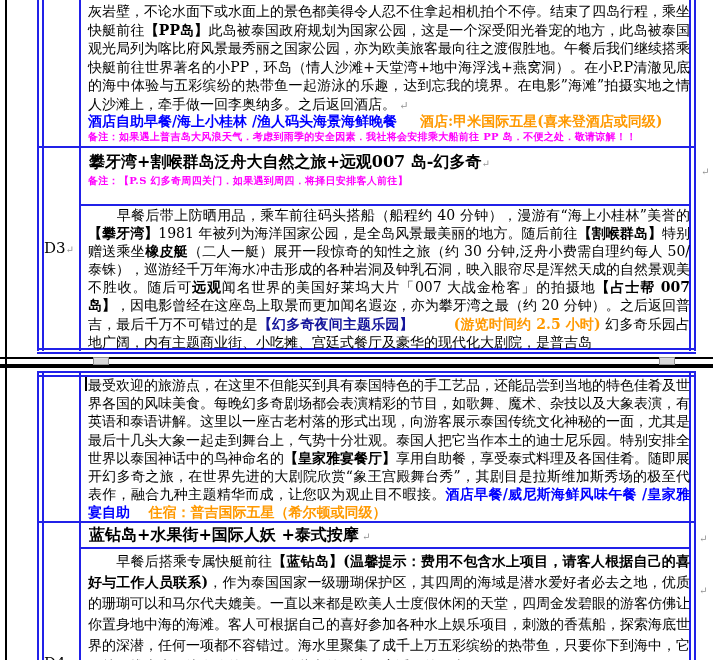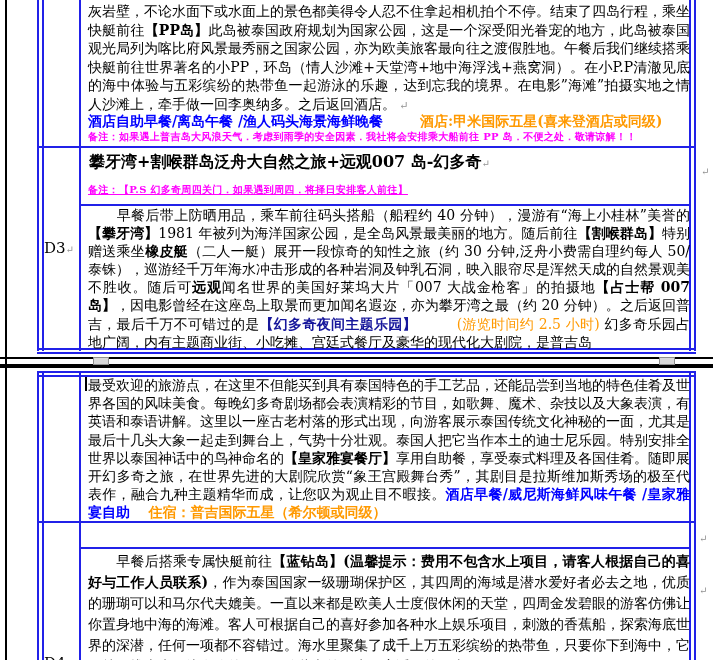--- a/index.html
+++ b/index.html
@@ -11,21 +11,21 @@
   .vline,.hline{position:absolute;background:var(--border-blue);}
   .blackline{position:absolute;background:#000;}
   .para{
     position:absolute;left:88px;width:602px;
     font-size:14px;text-align:justify;word-break:break-all;
     color:#000;
   }
   .seg-n{font-weight:normal;}
   .seg-b{font-weight:bold;}
   .seg-navy{font-weight:bold;color:var(--navy);}
-  .seg-ob{font-weight:normal;color:var(--orange);margin-left:40px;}
+  .seg-ob{font-weight:bold;color:var(--orange);margin-left:40px;}
   .seg-meal{font-weight:bold;color:var(--meal-blue);}
   .seg-lodg{font-weight:bold;color:var(--orange);}
   .seg-mark{color:#909090;font-size:11px;font-weight:normal;}
   .note{
     position:absolute;left:88px;font-size:10px;font-weight:bold;
     color:var(--magenta);white-space:nowrap;letter-spacing:0.3px;
   }
   .day-label{position:absolute;left:44px;font-size:15px;color:#000;}
   .day-label .pmark{color:#909090;font-size:10px;}
   .row-title{
@@ -48,51 +48,54 @@
   <div class="vline" style="left:42px;top:0;width:2px;height:351px;"></div>
   <div class="vline" style="left:689px;top:0;width:2px;height:351px;"></div>
   <div class="vline" style="left:694px;top:0;width:2px;height:351px;"></div>
   <div class="vline" style="left:79px;top:0;width:2px;height:351px;"></div>
   <div class="hline" style="left:37px;top:146px;width:659px;height:2px;"></div>
   <div class="hline" style="left:79px;top:204px;width:612px;height:2px;"></div>
   <div class="hline" style="left:37px;top:348px;width:659px;height:2px;"></div>
   <div class="hline" style="left:37px;top:352px;width:659px;height:2px;"></div>
 
   <div class="para" style="top:2px;line-height:18.6px;"><span class="seg-n">灰岩壁，不论水面下或水面上的景色都美得令人忍不住拿起相机拍个不停。结束了四岛行程，乘坐快艇前往</span><span class="seg-b">【PP岛】</span><span class="seg-n">此岛被泰国政府规划为国家公园，这是一个深受阳光眷宠的地方，此岛被泰国观光局列为喀比府风景最秀丽之国家公园，亦为欧美旅客最向往之渡假胜地。午餐后我们继续搭乘快艇前往世界著名的小PP，环岛（情人沙滩+天堂湾+地中海浮浅+燕窝洞）。在小P.P清澈见底的海中体验与五彩缤纷的热带鱼一起游泳的乐趣，达到忘我的境界。在电影”海滩”拍摄实地之情人沙滩上，牵手做一回李奥纳多。之后返回酒店。</span><span class="seg-mark"> ↵</span></div>
-  <div class="mealline" style="left:88px;top:113px;color:var(--meal-blue);">酒店自助早餐/离岛午餐 /渔人码头海景海鲜晚餐</div>
+  <div class="mealline" style="left:88px;top:113px;color:var(--meal-blue);">酒店自助早餐/海上小桂林 /渔人码头海景海鲜晚餐</div>
   <div class="mealline" style="left:420px;top:113px;color:var(--orange);">酒店:甲米国际五星(喜来登酒店或同级)</div>
   <div class="note" style="top:130px;">备注：如果遇上普吉岛大风浪天气．考虑到雨季的安全因素．我社将会安排乘大船前往 PP 岛．不便之处．敬请谅解！！</div>
 
   <div class="day-label" style="top:239px;">
     <span>D3</span><span class="pmark">↵</span>
   </div>
   <div class="row-title" style="top:152px;">
     <span>攀牙湾+割喉群岛泛舟大自然之旅+远观007 岛-幻多奇</span><span class="pmark">↵</span>
   </div>
-  <div class="note" style="top:183px;text-decoration:underline;">备注：【P.S 幻多奇周四关门．如果遇到周四．将择日安排客人前往】</div>
+  <div class="note" style="top:174px;">备注：【P.S 幻多奇周四关门．如果遇到周四．将择日安排客人前往】</div>
   <div class="para" style="top:206px;line-height:18.1px;height:144px;overflow:hidden;"><span class="seg-n">　　早餐后带上防晒用品，乘车前往码头搭船（船程约 40 分钟），漫游有“海上小桂林”美誉的</span><span class="seg-b">【攀牙湾】</span><span class="seg-n">1981 年被列为海洋国家公园，是全岛风景最美丽的地方。随后前往</span><span class="seg-b">【割喉群岛】</span><span class="seg-n">特别赠送乘坐</span><span class="seg-b">橡皮艇</span><span class="seg-n">（二人一艇）展开一段惊奇的知性之旅（约 30 分钟,泛舟小费需自理约每人 50/泰铢），巡游经千万年海水冲击形成的各种岩洞及钟乳石洞，映入眼帘尽是浑然天成的自然景观美不胜收。随后可</span><span class="seg-b">远观</span><span class="seg-n">闻名世界的美国好莱坞大片「007 大战金枪客」的拍摄地</span><span class="seg-b">【占士帮 007 岛】</span><span class="seg-n">，因电影曾经在这座岛上取景而更加闻名遐迩，亦为攀牙湾之最（约 20 分钟）。之后返回普吉，最后千万不可错过的是</span><span class="seg-navy">【幻多奇夜间主题乐园】</span><span class="seg-ob">(游览时间约 2.5 小时)</span><span class="seg-n"> 幻多奇乐园占地广阔，内有主题商业街、小吃摊、宫廷式餐厅及豪华的现代化大剧院，是普吉岛</span></div>
 
   <div class="blackline" style="left:0;top:357px;width:713px;height:2px;"></div>
   <div class="blackline" style="left:0;top:364px;width:713px;height:4px;"></div>
   <div class="handle" style="left:93px;top:357px;"></div>
   <div class="handle" style="left:659px;top:357px;"></div>
 
   <div class="hline" style="left:37px;top:371px;width:659px;height:2px;"></div>
   <div class="hline" style="left:37px;top:375px;width:659px;height:2px;"></div>
   <div class="vline" style="left:37px;top:371px;width:2px;height:289px;"></div>
   <div class="vline" style="left:42px;top:371px;width:2px;height:289px;"></div>
   <div class="vline" style="left:689px;top:371px;width:2px;height:289px;"></div>
   <div class="vline" style="left:694px;top:371px;width:2px;height:289px;"></div>
   <div class="vline" style="left:79px;top:371px;width:2px;height:289px;"></div>
   <div class="hline" style="left:37px;top:521px;width:659px;height:2px;"></div>
   <div class="hline" style="left:79px;top:547px;width:612px;height:2px;"></div>
 
   <div class="caret" style="left:85px;top:377px;"></div>
   <div class="para" style="top:376px;line-height:18.2px;height:145px;overflow:hidden;"><span class="seg-n">最受欢迎的旅游点，在这里不但能买到具有泰国特色的手工艺品，还能品尝到当地的特色佳肴及世界各国的风味美食。每晚幻多奇剧场都会表演精彩的节目，如歌舞、魔术、杂技以及大象表演，有英语和泰语讲解。这里以一座古老村落的形式出现，向游客展示泰国传统文化神秘的一面，尤其是最后十几头大象一起走到舞台上，气势十分壮观。泰国人把它当作本土的迪士尼乐园。特别安排全世界以泰国神话中的鸟神命名的</span><span class="seg-b">【皇家雅宴餐厅】</span><span class="seg-n">享用自助餐，享受泰式料理及各国佳肴。随即展开幻多奇之旅，在世界先进的大剧院欣赏“象王宫殿舞台秀”，其剧目是拉斯维加斯秀场的极至代表作，融合九种主题精华而成，让您叹为观止目不暇接。</span><span class="seg-meal">酒店早餐/威尼斯海鲜风味午餐 /皇家雅宴自助</span><span class="seg-n">　 </span><span class="seg-lodg">住宿：普吉国际五星（希尔顿或同级）</span></div>
 
+  <div class="row-title" style="top:525px;">
+    <span>蓝钻岛+水果街+国际人妖 +泰式按摩</span><span class="pmark"> ↵</span>
+  </div>
   <div class="day-label" style="top:610px;margin-top:44px;">
     <span>D4</span><span class="pmark">↵</span>
   </div>
   <div class="para" style="top:551px;line-height:21px;"><span class="seg-n">　　早餐后搭乘专属快艇前往</span><span class="seg-b">【蓝钻岛】(温馨提示：费用不包含水上项目，请客人根据自己的喜好与工作人员联系)</span><span class="seg-n">，作为泰国国家一级珊瑚保护区，其四周的海域是潜水爱好者必去之地，优质的珊瑚可以和马尔代夫媲美。一直以来都是欧美人士度假休闲的天堂，四周金发碧眼的游客仿佛让你置身地中海的海滩。客人可根据自己的喜好参加各种水上娱乐项目，刺激的香蕉船，探索海底世界的深潜，任何一项都不容错过。海水里聚集了成千上万五彩缤纷的热带鱼，只要你下到海中，它们就围拢上来环绕在你的周围。除此之外，水下童话般的珊瑚</span></div>
 
   <div class="margin-mark" style="left:701px;top:166px;">↵</div>
   <div class="margin-mark" style="left:699px;top:533px;">↵</div>
   <div class="margin-mark" style="left:699px;top:585px;">↵</div>
 
 </div>

